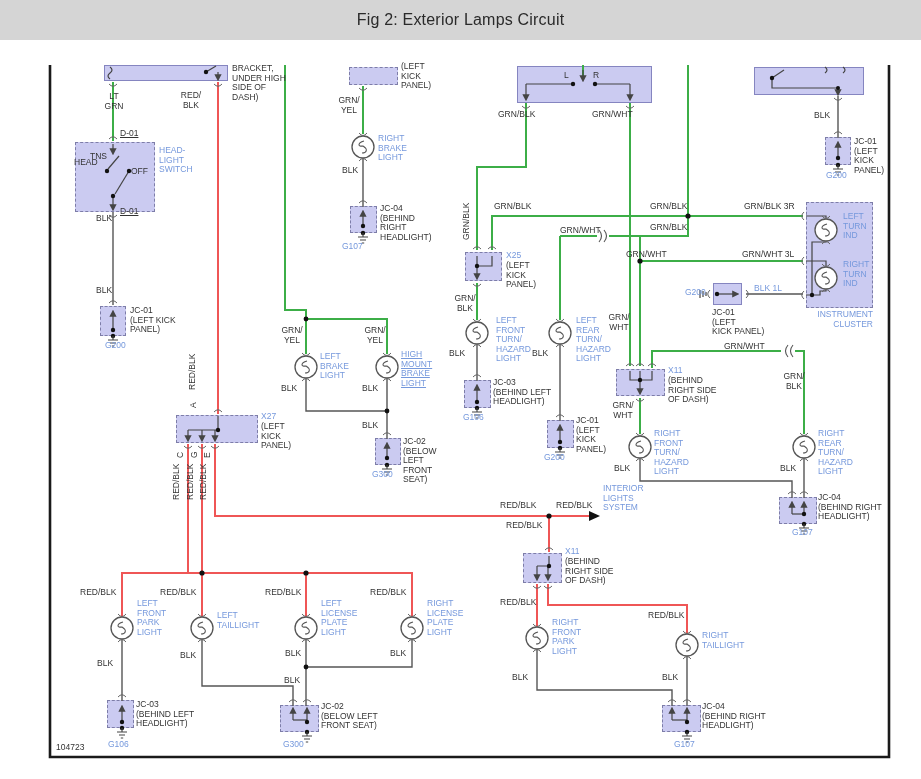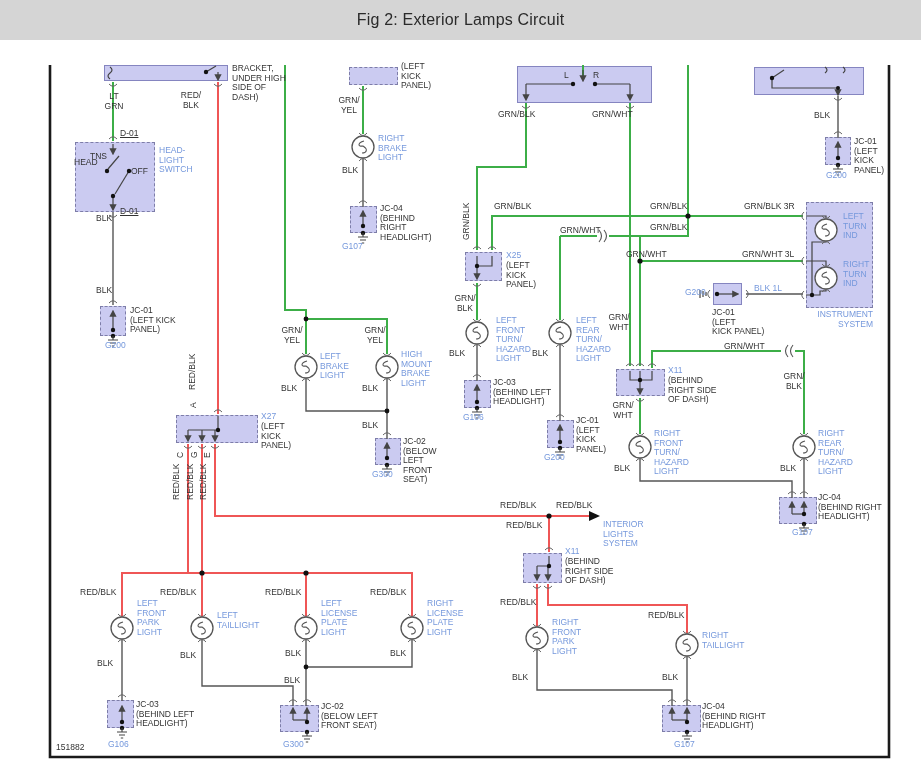--- a/index.html
+++ b/index.html
@@ -353,21 +353,21 @@
 IND</div>
 <div class="lbl b" style="left:843px;top:260px;">RIGHT
 TURN
 IND</div>
 <div class="lbl b" style="left:754px;top:284px;">BLK  1L</div>
 <div class="lbl b" style="left:685px;top:288px;">G200</div>
 <div class="lbl" style="left:712px;top:308px;">JC-01
 (LEFT
 KICK PANEL)</div>
 <div class="lbl b rt" style="left:795px;top:310px;width:78px;">INSTRUMENT
-SYSTEM</div>
+CLUSTER</div>
 <div class="lbl" style="left:755px;top:284px;width:0;height:0;overflow:hidden;"></div>
 
 <div class="lbl b" style="left:506px;top:251px;">X25</div>
 <div class="lbl" style="left:506px;top:261px;">(LEFT
 KICK
 PANEL)</div>
 <div class="lbl ctr" style="left:450px;top:294px;width:30px;">GRN/
 BLK</div>
 <div class="lbl b" style="left:496px;top:316px;">LEFT
 FRONT
@@ -420,21 +420,21 @@
 HEADLIGHT)</div>
 <div class="lbl b" style="left:792px;top:528px;">G107</div>
 
 <div class="lbl ctr" style="left:277px;top:326px;width:30px;">GRN/
 YEL</div>
 <div class="lbl ctr" style="left:360px;top:326px;width:30px;">GRN/
 YEL</div>
 <div class="lbl b" style="left:320px;top:352px;">LEFT
 BRAKE
 LIGHT</div>
-<div class="lbl b" style="left:401px;top:350px;">HIGH
+<div class="lbl b" style="left:401px;top:350px;text-decoration:underline;">HIGH
 MOUNT
 BRAKE
 LIGHT</div>
 <div class="lbl" style="left:281px;top:384px;">BLK</div>
 <div class="lbl" style="left:362px;top:384px;">BLK</div>
 <div class="lbl" style="left:362px;top:421px;">BLK</div>
 <div class="lbl" style="left:403px;top:437px;">JC-02
 (BELOW
 LEFT
 FRONT
@@ -449,21 +449,21 @@
 PANEL)</div>
 <div class="lbl vert" style="left:176px;top:446px;height:12px;">C</div>
 <div class="lbl vert" style="left:190px;top:446px;height:12px;">G</div>
 <div class="lbl vert" style="left:203px;top:446px;height:12px;">E</div>
 <div class="lbl vert" style="left:172px;top:458px;height:42px;">RED/BLK</div>
 <div class="lbl vert" style="left:186px;top:458px;height:42px;">RED/BLK</div>
 <div class="lbl vert" style="left:199px;top:458px;height:42px;">RED/BLK</div>
 
 <div class="lbl" style="left:500px;top:501px;">RED/BLK</div>
 <div class="lbl" style="left:556px;top:501px;">RED/BLK</div>
-<div class="lbl b" style="left:603px;top:520px;">INTERIOR
+<div class="lbl b" style="left:603px;top:484px;">INTERIOR
 LIGHTS
 SYSTEM</div>
 <div class="lbl" style="left:506px;top:521px;">RED/BLK</div>
 <div class="lbl b" style="left:565px;top:547px;">X11</div>
 <div class="lbl" style="left:565px;top:557px;">(BEHIND
 RIGHT SIDE
 OF DASH)</div>
 <div class="lbl" style="left:500px;top:598px;">RED/BLK</div>
 <div class="lbl" style="left:648px;top:611px;">RED/BLK</div>
 
@@ -505,13 +505,13 @@
 <div class="lbl b" style="left:108px;top:740px;">G106</div>
 <div class="lbl" style="left:321px;top:702px;">JC-02
 (BELOW LEFT
 FRONT SEAT)</div>
 <div class="lbl b" style="left:283px;top:740px;">G300</div>
 <div class="lbl" style="left:702px;top:702px;">JC-04
 (BEHIND RIGHT
 HEADLIGHT)</div>
 <div class="lbl b" style="left:674px;top:740px;">G107</div>
 
-<div class="lbl" style="left:56px;top:743px;">151882</div>
+<div class="lbl" style="left:56px;top:743px;">104723</div>
 
 </body></html>

